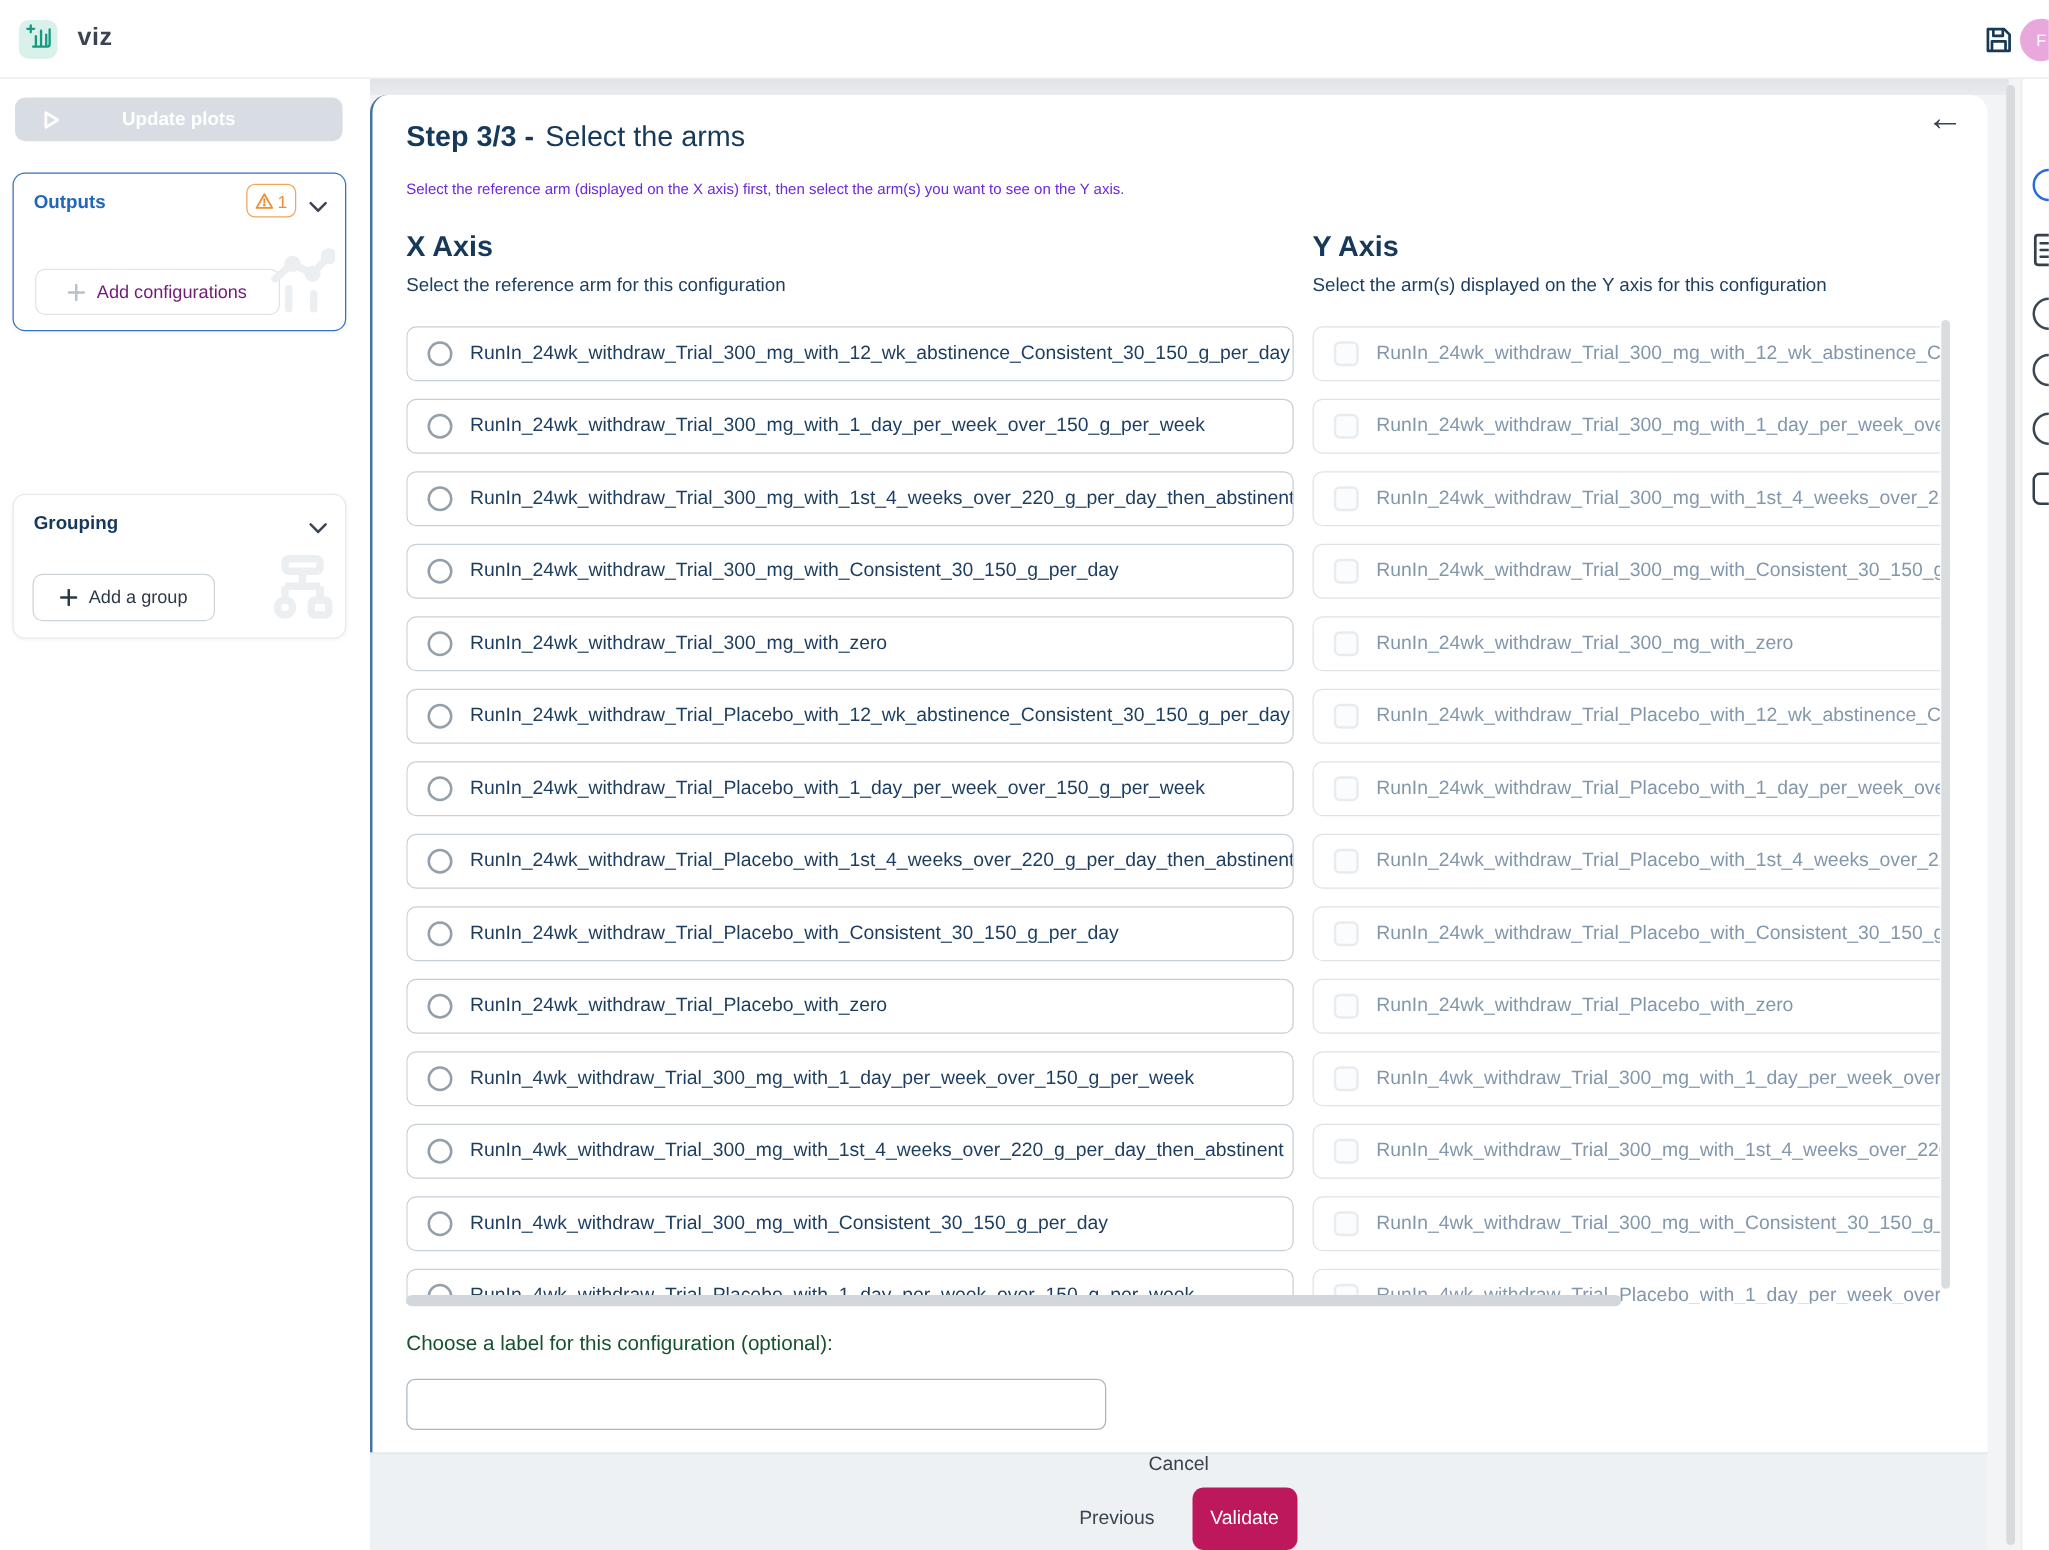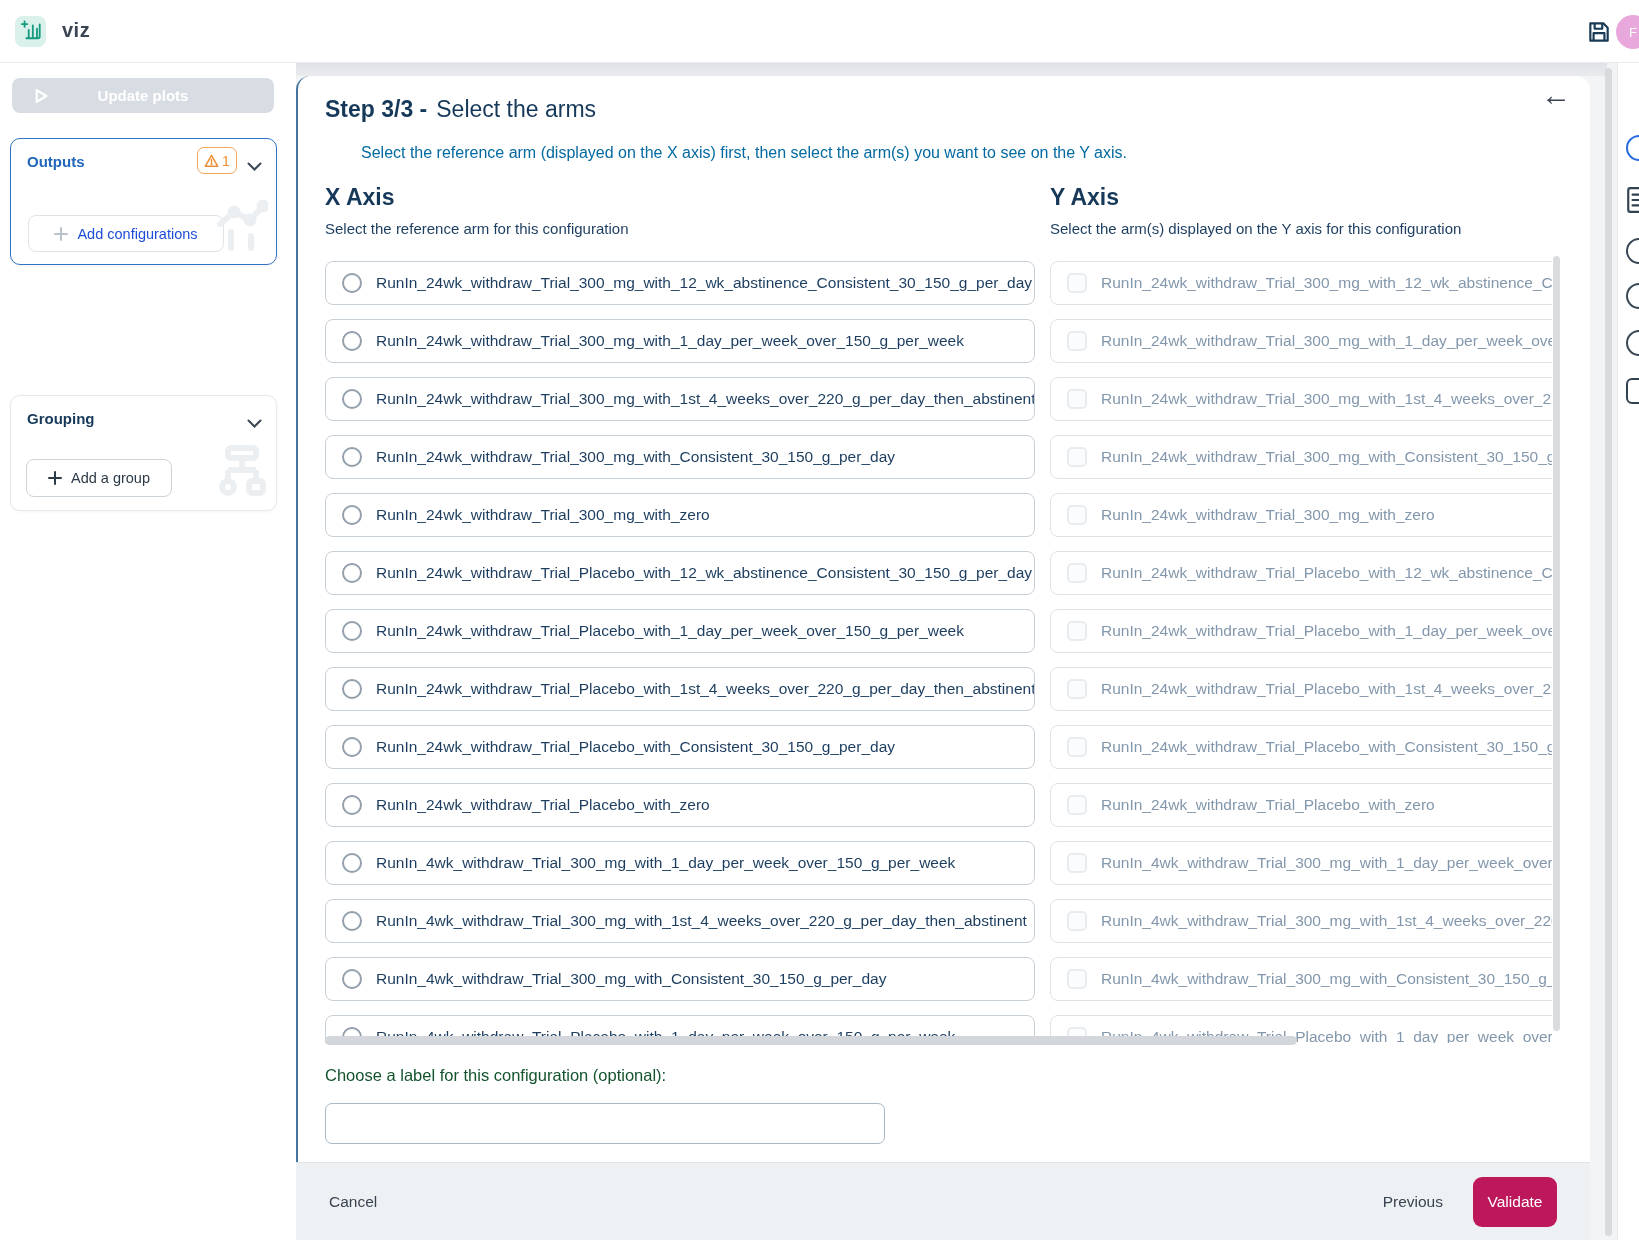--- a/index.html
+++ b/index.html
@@ -28,40 +28,40 @@
   .card.filtering { top:219px; height:96px; }
   .card.grouping { top:332px; height:116px; }
   .card-title { position:absolute; left:16px; top:14px; font-size:15px; font-weight:bold; color:#16395a; }
   .card.outputs .card-title { color:#2166bd; }
   .chevron { position:absolute; right:14px; top:18px; }
   .warn-badge { position:absolute; left:186px; top:8px; width:40px; height:27px; border:1.5px solid #f0a559;
     border-radius:7px; display:flex; align-items:center; justify-content:center; gap:3px;
     color:#ed8f35; font-size:14px; background:#ffffff; }
   .ghost-btn { position:absolute; border:1px solid #ccd3d9; border-radius:8px; background:#ffffff;
     display:flex; align-items:center; justify-content:center; gap:9px; font-size:14.5px; color:#2c3947; cursor:pointer; }
-  .ghost-btn.disabled { border-color:#e0e4e8; color:#1d4ed8; cursor:default; }
+  .ghost-btn.disabled { border-color:#e0e4e8; color:#701a75; cursor:default; }
   .card.outputs .ghost-btn { left:17px; top:76px; width:196px; height:37px; }
   .card.filtering .ghost-btn { left:15px; top:64px; width:137px; height:38px; }
   .card.grouping .ghost-btn { left:15px; top:63px; width:146px; height:38px; }
   .watermark { position:absolute; opacity:1; }
   .card.outputs .watermark { right:8px; bottom:8px; }
   .card.filtering .watermark { right:6px; bottom:6px; }
   .card.grouping .watermark { right:8px; bottom:6px; }
 
   
   .overlay-strip { position:absolute; left:296px; top:63px; width:1311px; height:13px;
     background:linear-gradient(#dfe2e7,#e9ebee); z-index:5; }
   .page-scrollbar { position:absolute; left:1605px; top:68px; width:7px; height:1168px;
     background:#d8dbde; border-radius:4px; z-index:6; }
   .modal { position:absolute; left:296px; top:76px; width:1294px; height:1164px; background:#ffffff;
     border-left:2px solid #44749f; border-top-left-radius:14px; border-top-right-radius:14px; z-index:8; }
   .back-arrow { position:absolute; left:1541px; top:80px; font-size:30px; color:#3b4350; z-index:12; cursor:pointer; line-height:1; }
   .step-title { position:absolute; left:325px; top:96px; font-size:23px; color:#16395a; z-index:12; }
   .step-title .prefix { font-weight:bold; margin-right:9px; }
-  .step-sub { position:absolute; left:325px; top:144px; font-size:16px; color:#0369a1; z-index:12;margin-left:36px; }
+  .step-sub { position:absolute; left:325px; top:144px; font-size:12px; color:#6d28d9; z-index:12; }
 
   
   .list-clip { position:absolute; left:325px; top:182px; width:1227px; height:861px; overflow:hidden; z-index:12; }
   .col-head { position:absolute; top:2px; font-size:23px; font-weight:bold; color:#16395a; white-space:nowrap; }
   .col-sub { position:absolute; top:38px; font-size:15px; color:#1c3d5f; white-space:nowrap; }
   .x-pos { left:0; } .y-pos { left:725px; }
   .arm-row { position:absolute; height:44px; border-radius:8px; background:#ffffff;
     display:flex; align-items:center; padding-left:16px; gap:14px; white-space:nowrap; overflow:hidden; }
   .arm-row.x-row { left:0; width:710px; border:1px solid #c7cfd7; cursor:pointer; }
   .arm-row.y-row { left:725px; width:700px; border:1px solid #dee3e8; }
@@ -75,21 +75,21 @@
   .h-scrollbar { position:absolute; left:325px; top:1036px; width:972px; height:9px;
     background:#d3d7db; border-radius:5px; z-index:13; }
 
   .label-prompt { position:absolute; left:325px; top:1066px; font-size:16.5px; color:#14532d; z-index:12; }
   .label-input { position:absolute; left:325px; top:1103px; width:560px; height:41px;
     border:1px solid #a9b8c6; border-radius:7px; background:#ffffff; z-index:12; font-size:15px; color:#1c3d5f; padding:0 12px; }
 
   
   .footer { position:absolute; left:296px; top:1162px; width:1294px; height:78px; background:#eef1f4;
     border-top:1px solid #e1e5e9; z-index:12; display:flex; align-items:center; justify-content:space-between;
-    padding:0 33px; }
+    padding:0 33px;flex-direction:column; }
   .text-btn { background:none; border:none; font-size:15.5px; color:#39434f; cursor:pointer; font-family:inherit; }
   .footer-right { display:flex; align-items:center; gap:30px;margin-left:15px; }
   .validate-btn { width:84px; height:50px; border:none; border-radius:9px; background:#be185d;
     color:#ffffff; font-size:15.5px; font-family:inherit; }
 
   
   .right-rail { position:absolute; left:1617px; top:63px; width:22px; height:1177px; background:#ffffff;
     border-left:1px solid #e6e9ec; z-index:20; }
   .rail-icon { position:absolute; left:1626px; width:26px; height:26px; z-index:21; }
   .rail-circle { border-radius:50%; border:2.5px solid #3a4754; }

